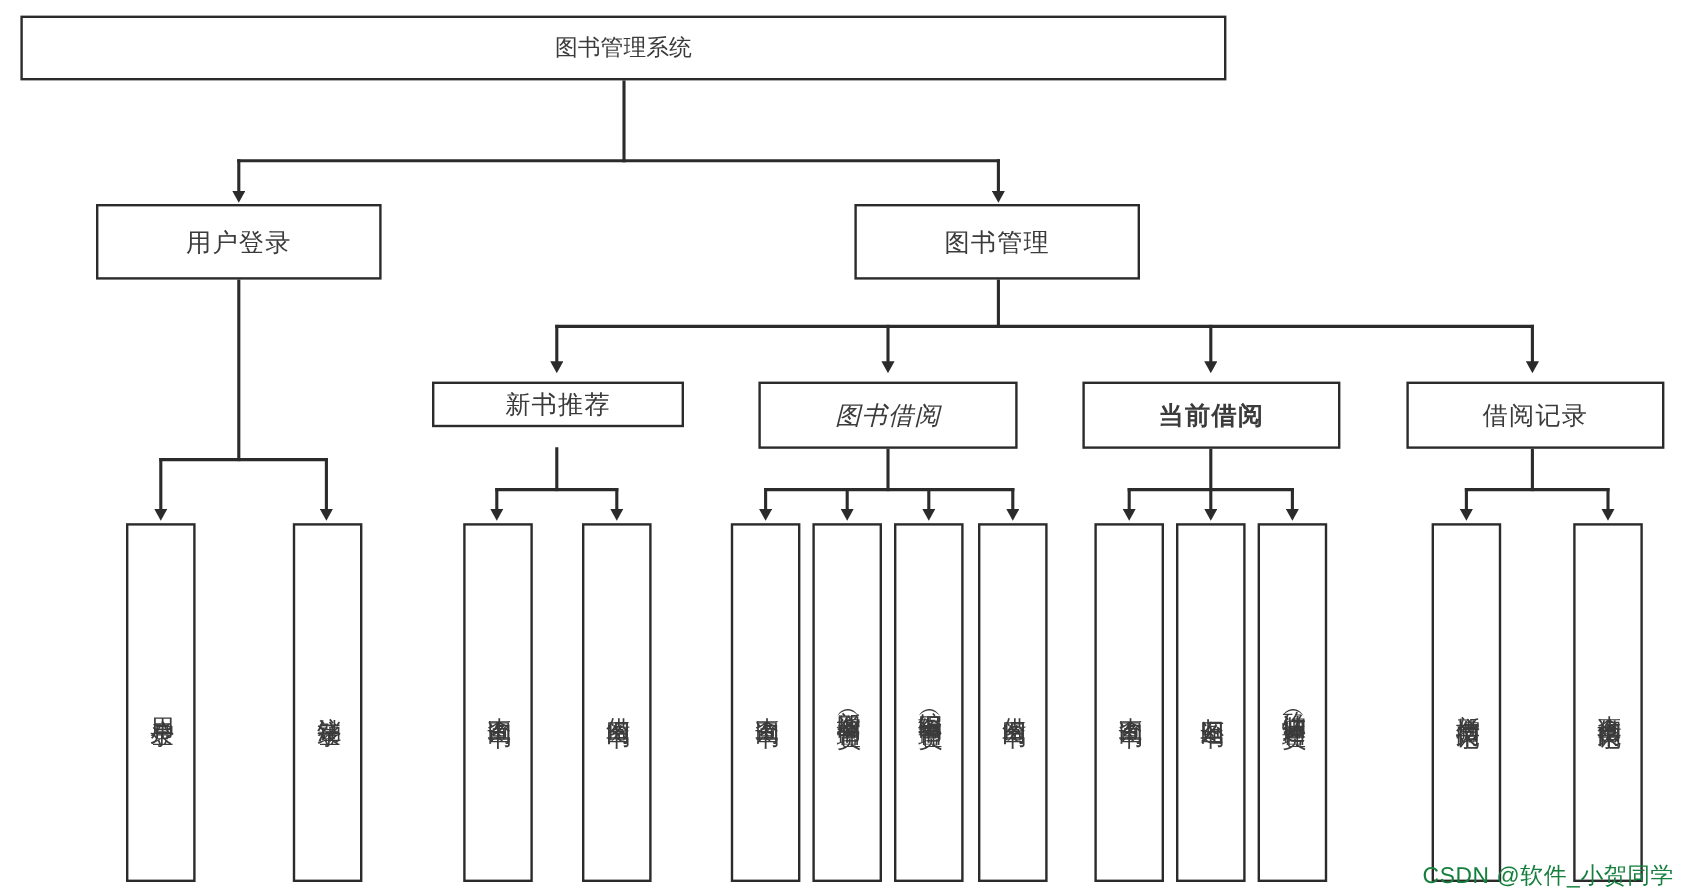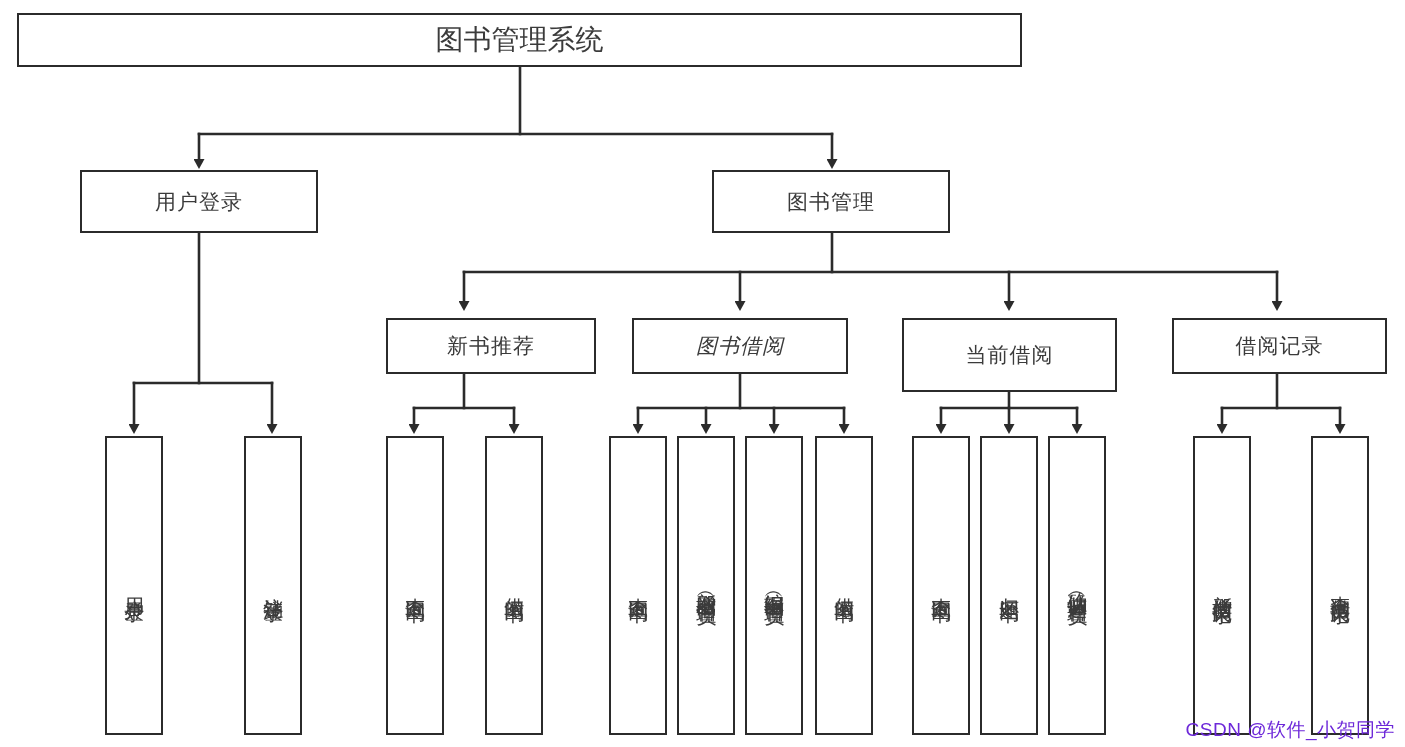--- a/index.html
+++ b/index.html
@@ -28,21 +28,21 @@
     display:flex;
     align-items:center;
     justify-content:center;
     color:#3b3b3b;
   }
   .node.h{
     font-size:21px;
     letter-spacing:1px;
   }
   .node.root{
-    font-size:28px;
+    font-size:19px;
   }
   .node.v{
     font-size:20px;
     writing-mode:vertical-rl;
     text-orientation:upright;
     line-height:1.08;
     letter-spacing:2px;
     padding:6px 0;
     white-space:nowrap;
   }
@@ -50,21 +50,21 @@
     writing-mode:vertical-rl;
     text-orientation:upright;
     display:block;
     text-align:center;
   }
   .watermark{
     position:absolute;
     right:10px;
     bottom:4px;
     font-size:19px;
-    color:#6d28d9;
+    color:#15803d;
     letter-spacing:0.5px;
     white-space:nowrap;
     user-select:none;
   }
 </style>
 </head>
 <body>
 
 <div id="diagram-root">
 
@@ -122,27 +122,27 @@
     <span>图书管理系统</span>
   </div>
 
   <div class="node h" style="left:80px;top:170px;width:238px;height:63px;">
     <span>用户登录</span>
   </div>
   <div class="node h" style="left:712px;top:170px;width:238px;height:63px;text-align:right;">
     <span>图书管理</span>
   </div>
 
-  <div class="node h" style="left:360px;top:318px;width:210px;height:56px;margin-left:26px;">
+  <div class="node h" style="left:360px;top:318px;width:210px;height:38px;">
     <span>新书推荐</span>
   </div>
   <div class="node h" style="left:632px;top:318px;width:216px;height:56px;font-style:italic;">
     <span>图书借阅</span>
   </div>
-  <div class="node h" style="left:902px;top:318px;width:215px;height:74px;">
+  <div class="node h" style="left:902px;top:318px;width:215px;height:56px;font-weight:bold;">
     <span>当前借阅</span>
   </div>
   <div class="node h" style="left:1172px;top:318px;width:215px;height:56px;">
     <span>借阅记录</span>
   </div>
 
   <div class="node v" style="left:105px;top:436px;width:58px;height:299px;">
     <span class="vtext">用户登录</span>
   </div>
   <div class="node v" style="left:244px;top:436px;width:58px;height:299px;">

